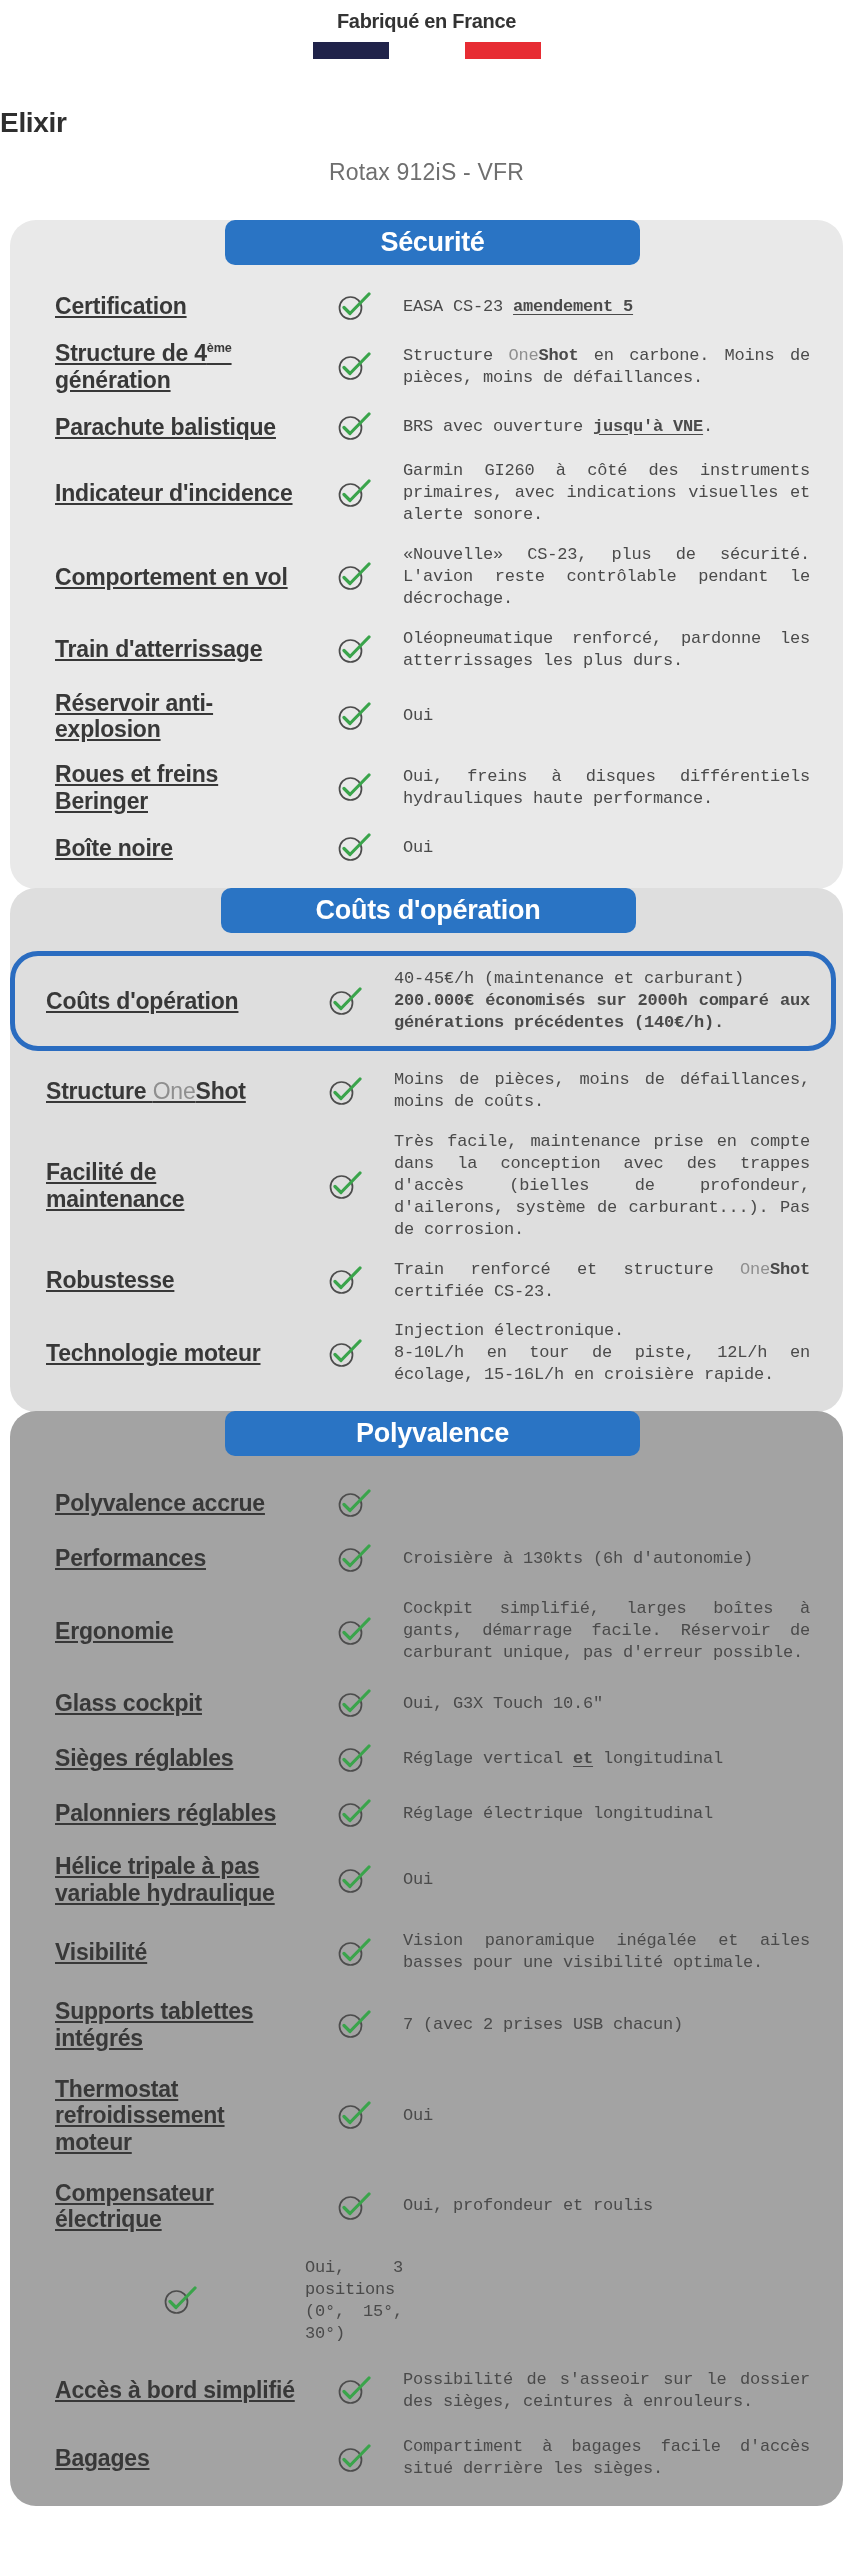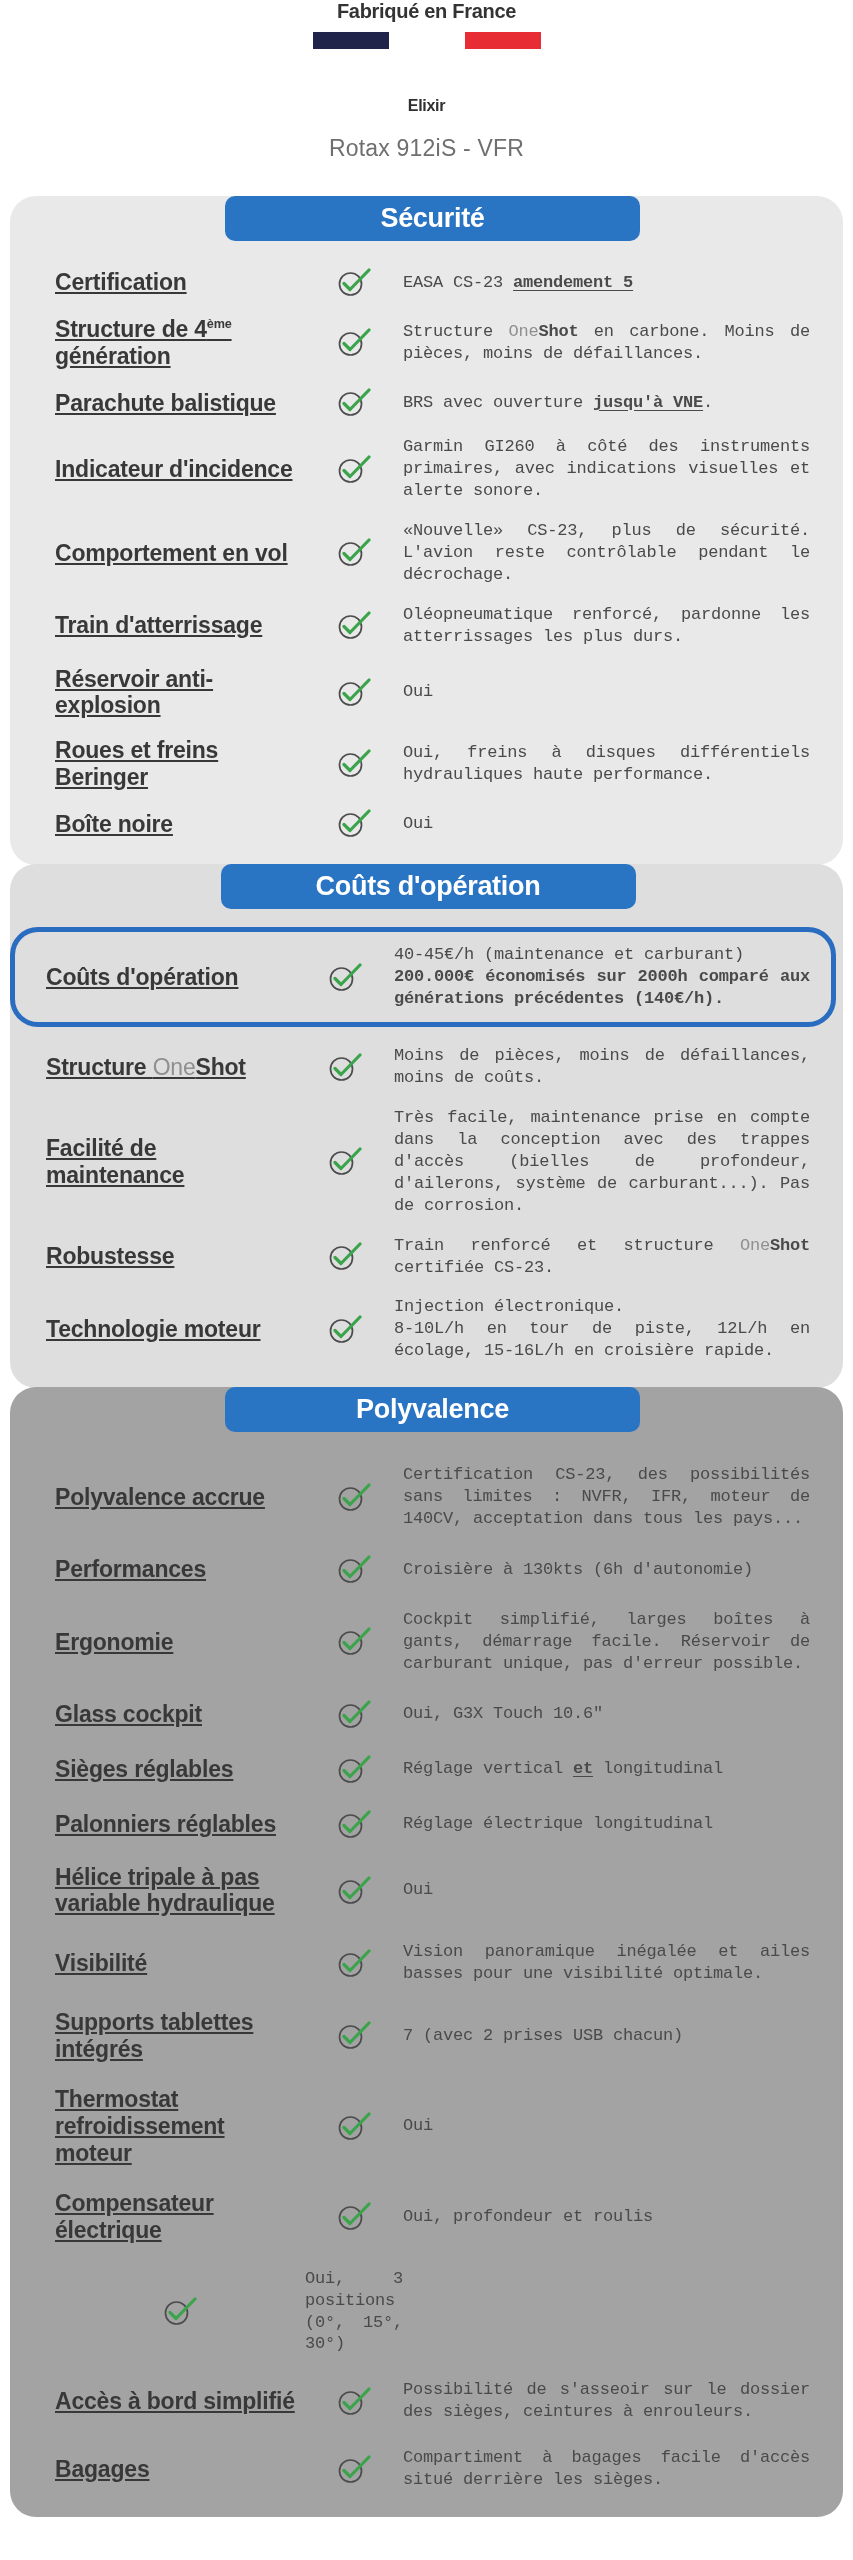--- a/index.html
+++ b/index.html
@@ -2,24 +2,24 @@
 <html style="--accent: #2a74c4; --hl-border: #2a6cc0; --green: #3aa44b;"><head>
 <meta charset="utf-8">
 <style>
   html,body{margin:0;padding:0;}
   body{
     width:853px; min-height:2560px; background:#ffffff;
     font-family:"Liberation Sans", sans-serif; color:#3a3a3a;
     box-sizing:border-box;
   }
   
-  .made-in{ text-align:center; font-weight:bold; font-size:20px; letter-spacing:-0.3px; color:#333; }
+  .made-in{ text-align:center; font-weight:bold; font-size:20px; padding-top:10px; letter-spacing:-0.3px; color:#333; }
   .flag{ display:flex; justify-content:center; margin-top:9px; }
   .flag .stripe{ width:76px; height:17px; }
-  .plane-title{ text-align:center; font-weight:bold; font-size:16px; margin-top:48px; color:#2f2f2f; letter-spacing:-0.3px; }
+  .plane-title{ font-weight:bold; font-size:28px; margin-top:48px; color:#2f2f2f; letter-spacing:-0.3px; }
   .plane-subtitle{ text-align:center; font-size:23px; margin-top:20px; color:#6f6f6f; letter-spacing:0.2px; }
   
   .cards{ margin:44px 10px 0; padding-bottom:28px; }
   .card{ border-radius:26px; padding:0 33px 26px 45px; margin-bottom:9px; }
   .section-bar{
     width:415px; height:45px; margin:-10px auto 0; border-radius:10px;
     background:var(--accent,#2a74c4); color:#fff; font-weight:bold; font-size:27px;
     display:flex; align-items:center; justify-content:center; letter-spacing:-0.3px;
   }
   .rows{ padding-top:8px; }
@@ -232,21 +232,20 @@
     </div>
     <div class="rows">
   <div class="row">
     <div class="label"><span>Polyvalence accrue</span></div>
     <div class="icon-cell">
       <svg width="34" height="31" viewBox="0 0 34 31">
         <circle cx="13.5" cy="17" r="11" fill="none" stroke="#4c4c4c" stroke-width="1.7"></circle>
         <path class="icon-check" d="M7 16.5 l6 6 L32 3" fill="none" stroke="currentColor" stroke-width="3.2" stroke-linecap="round" stroke-linejoin="round"></path>
       </svg>
     </div>
-    <div class="value"><span>Certification CS-23, des possibilités sans limites : NVFR, IFR, moteur de 140CV, acceptation dans tous les pays...</span></div>
   </div>
 
   <div class="row">
     <div class="label"><span>Performances</span></div>
     <div class="icon-cell">
       <svg width="34" height="31" viewBox="0 0 34 31">
         <circle cx="13.5" cy="17" r="11" fill="none" stroke="#4c4c4c" stroke-width="1.7"></circle>
         <path class="icon-check" d="M7 16.5 l6 6 L32 3" fill="none" stroke="currentColor" stroke-width="3.2" stroke-linecap="round" stroke-linejoin="round"></path>
       </svg>
     </div>

